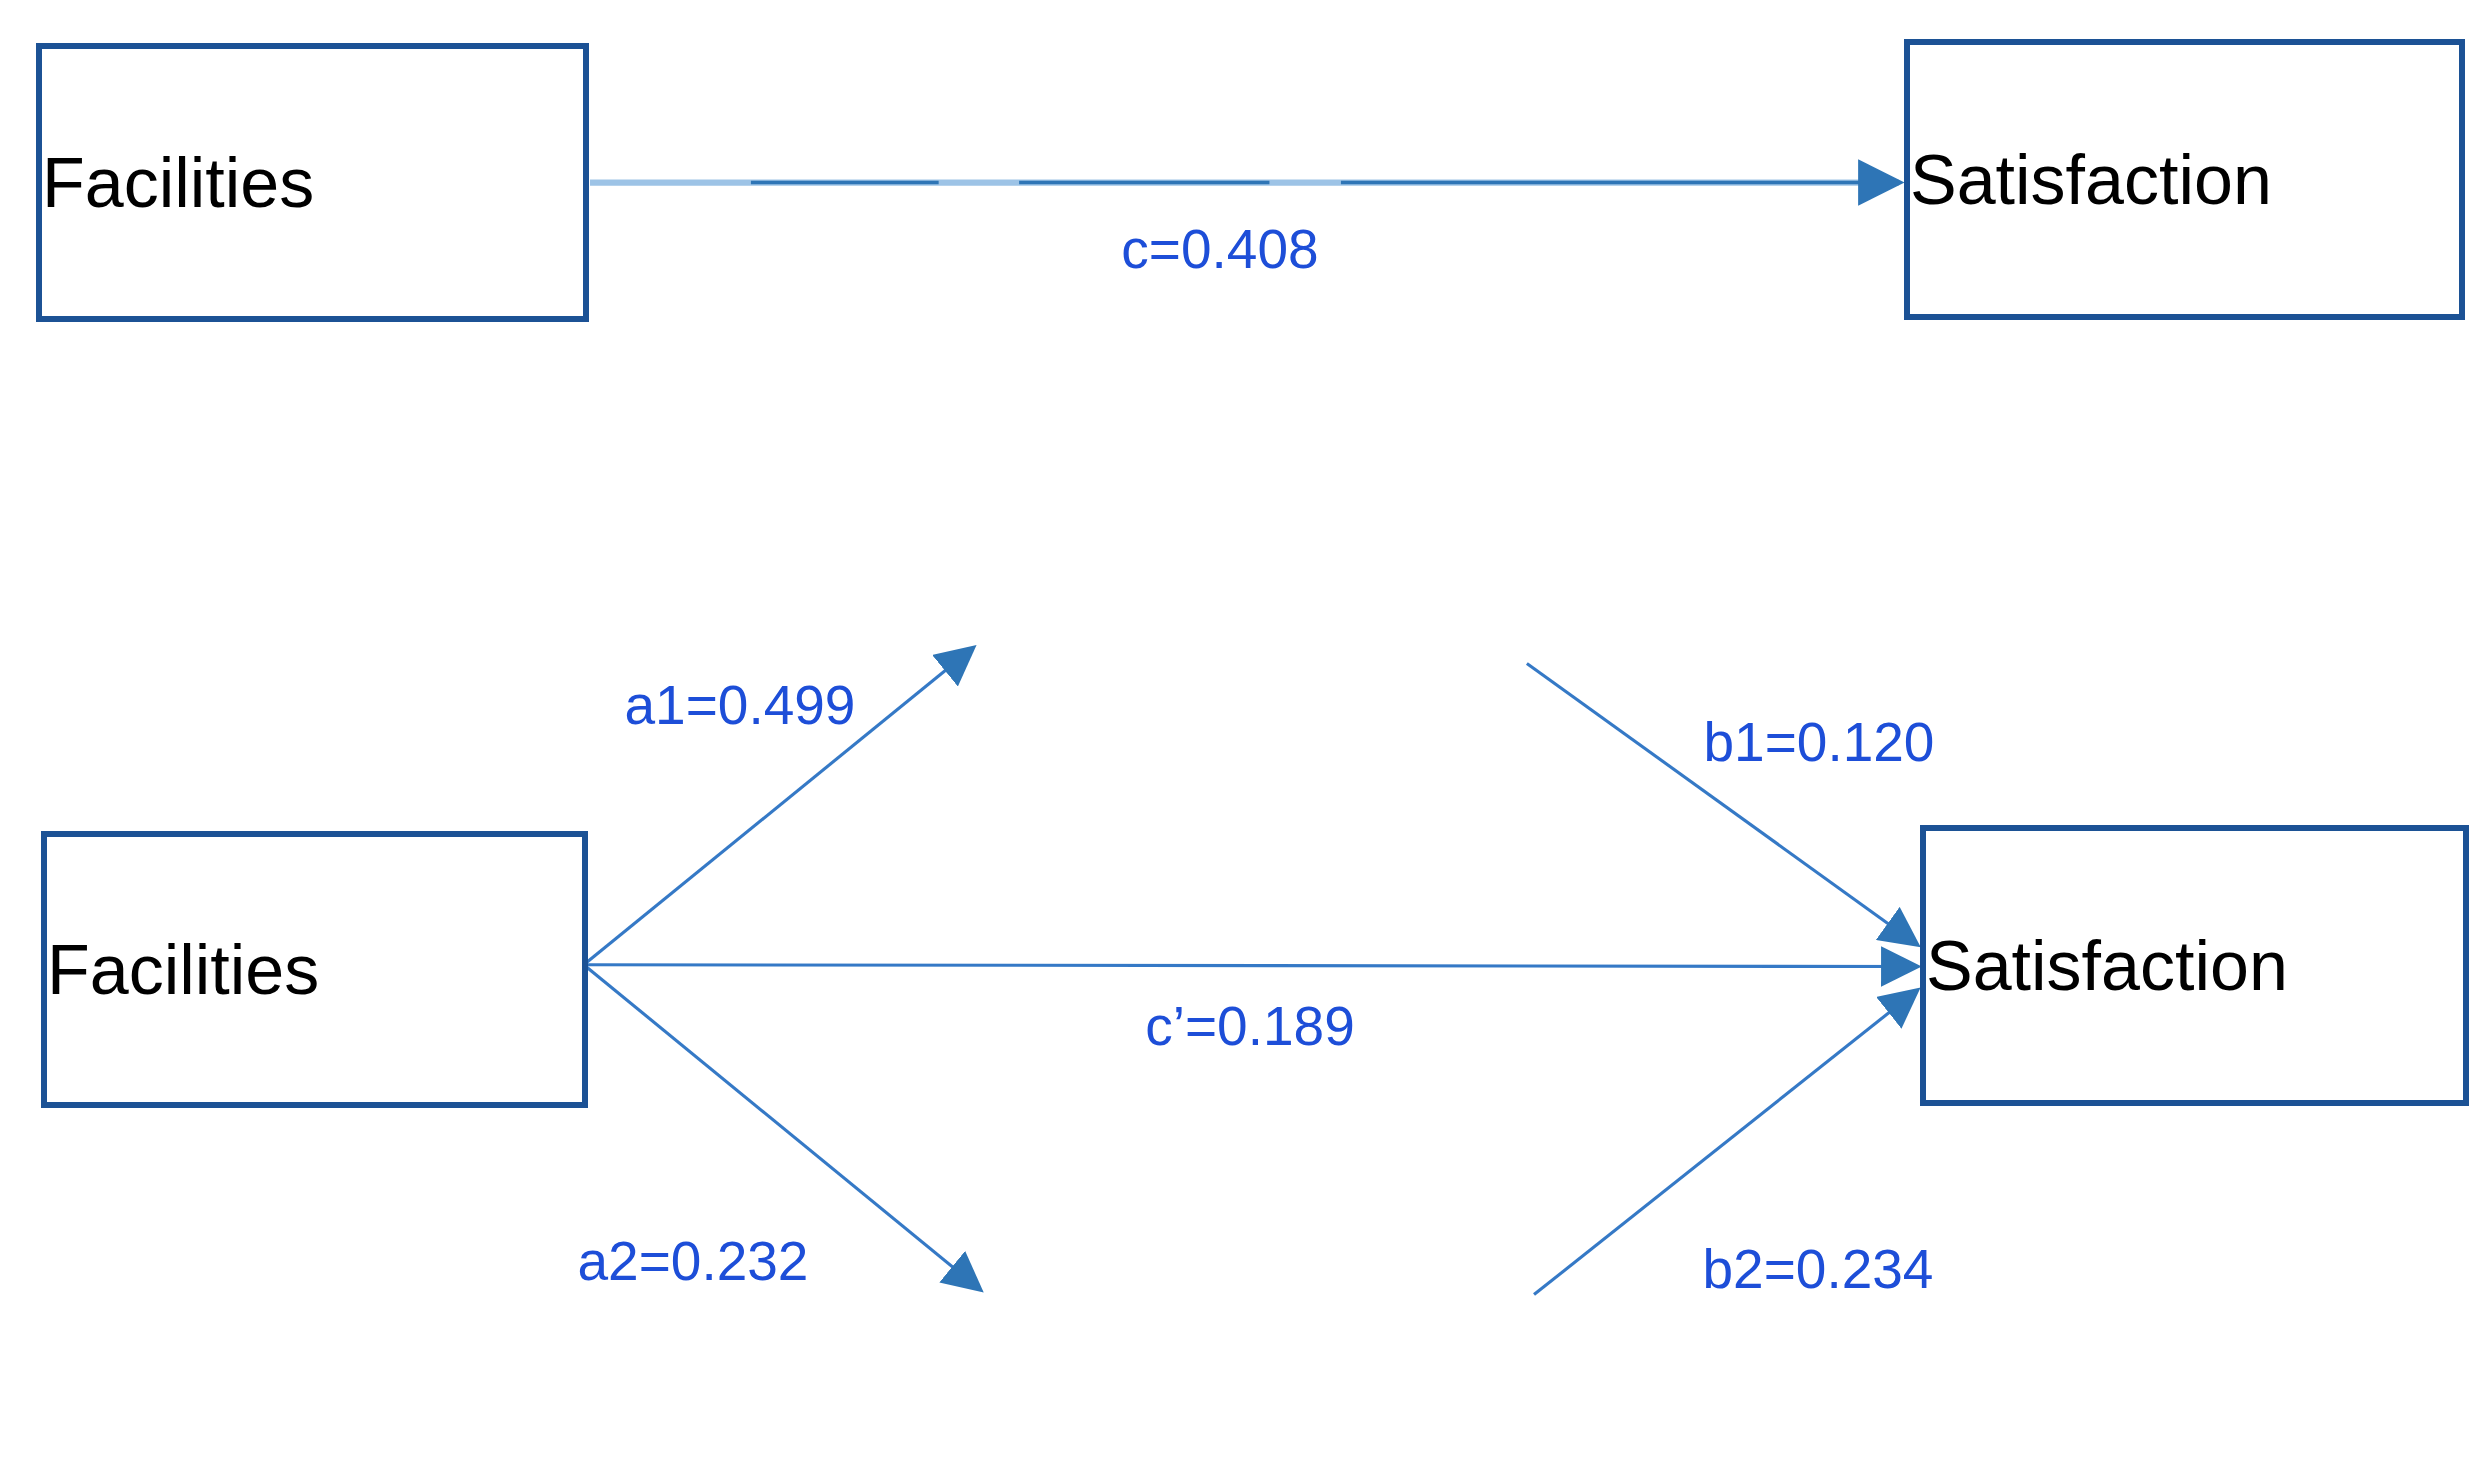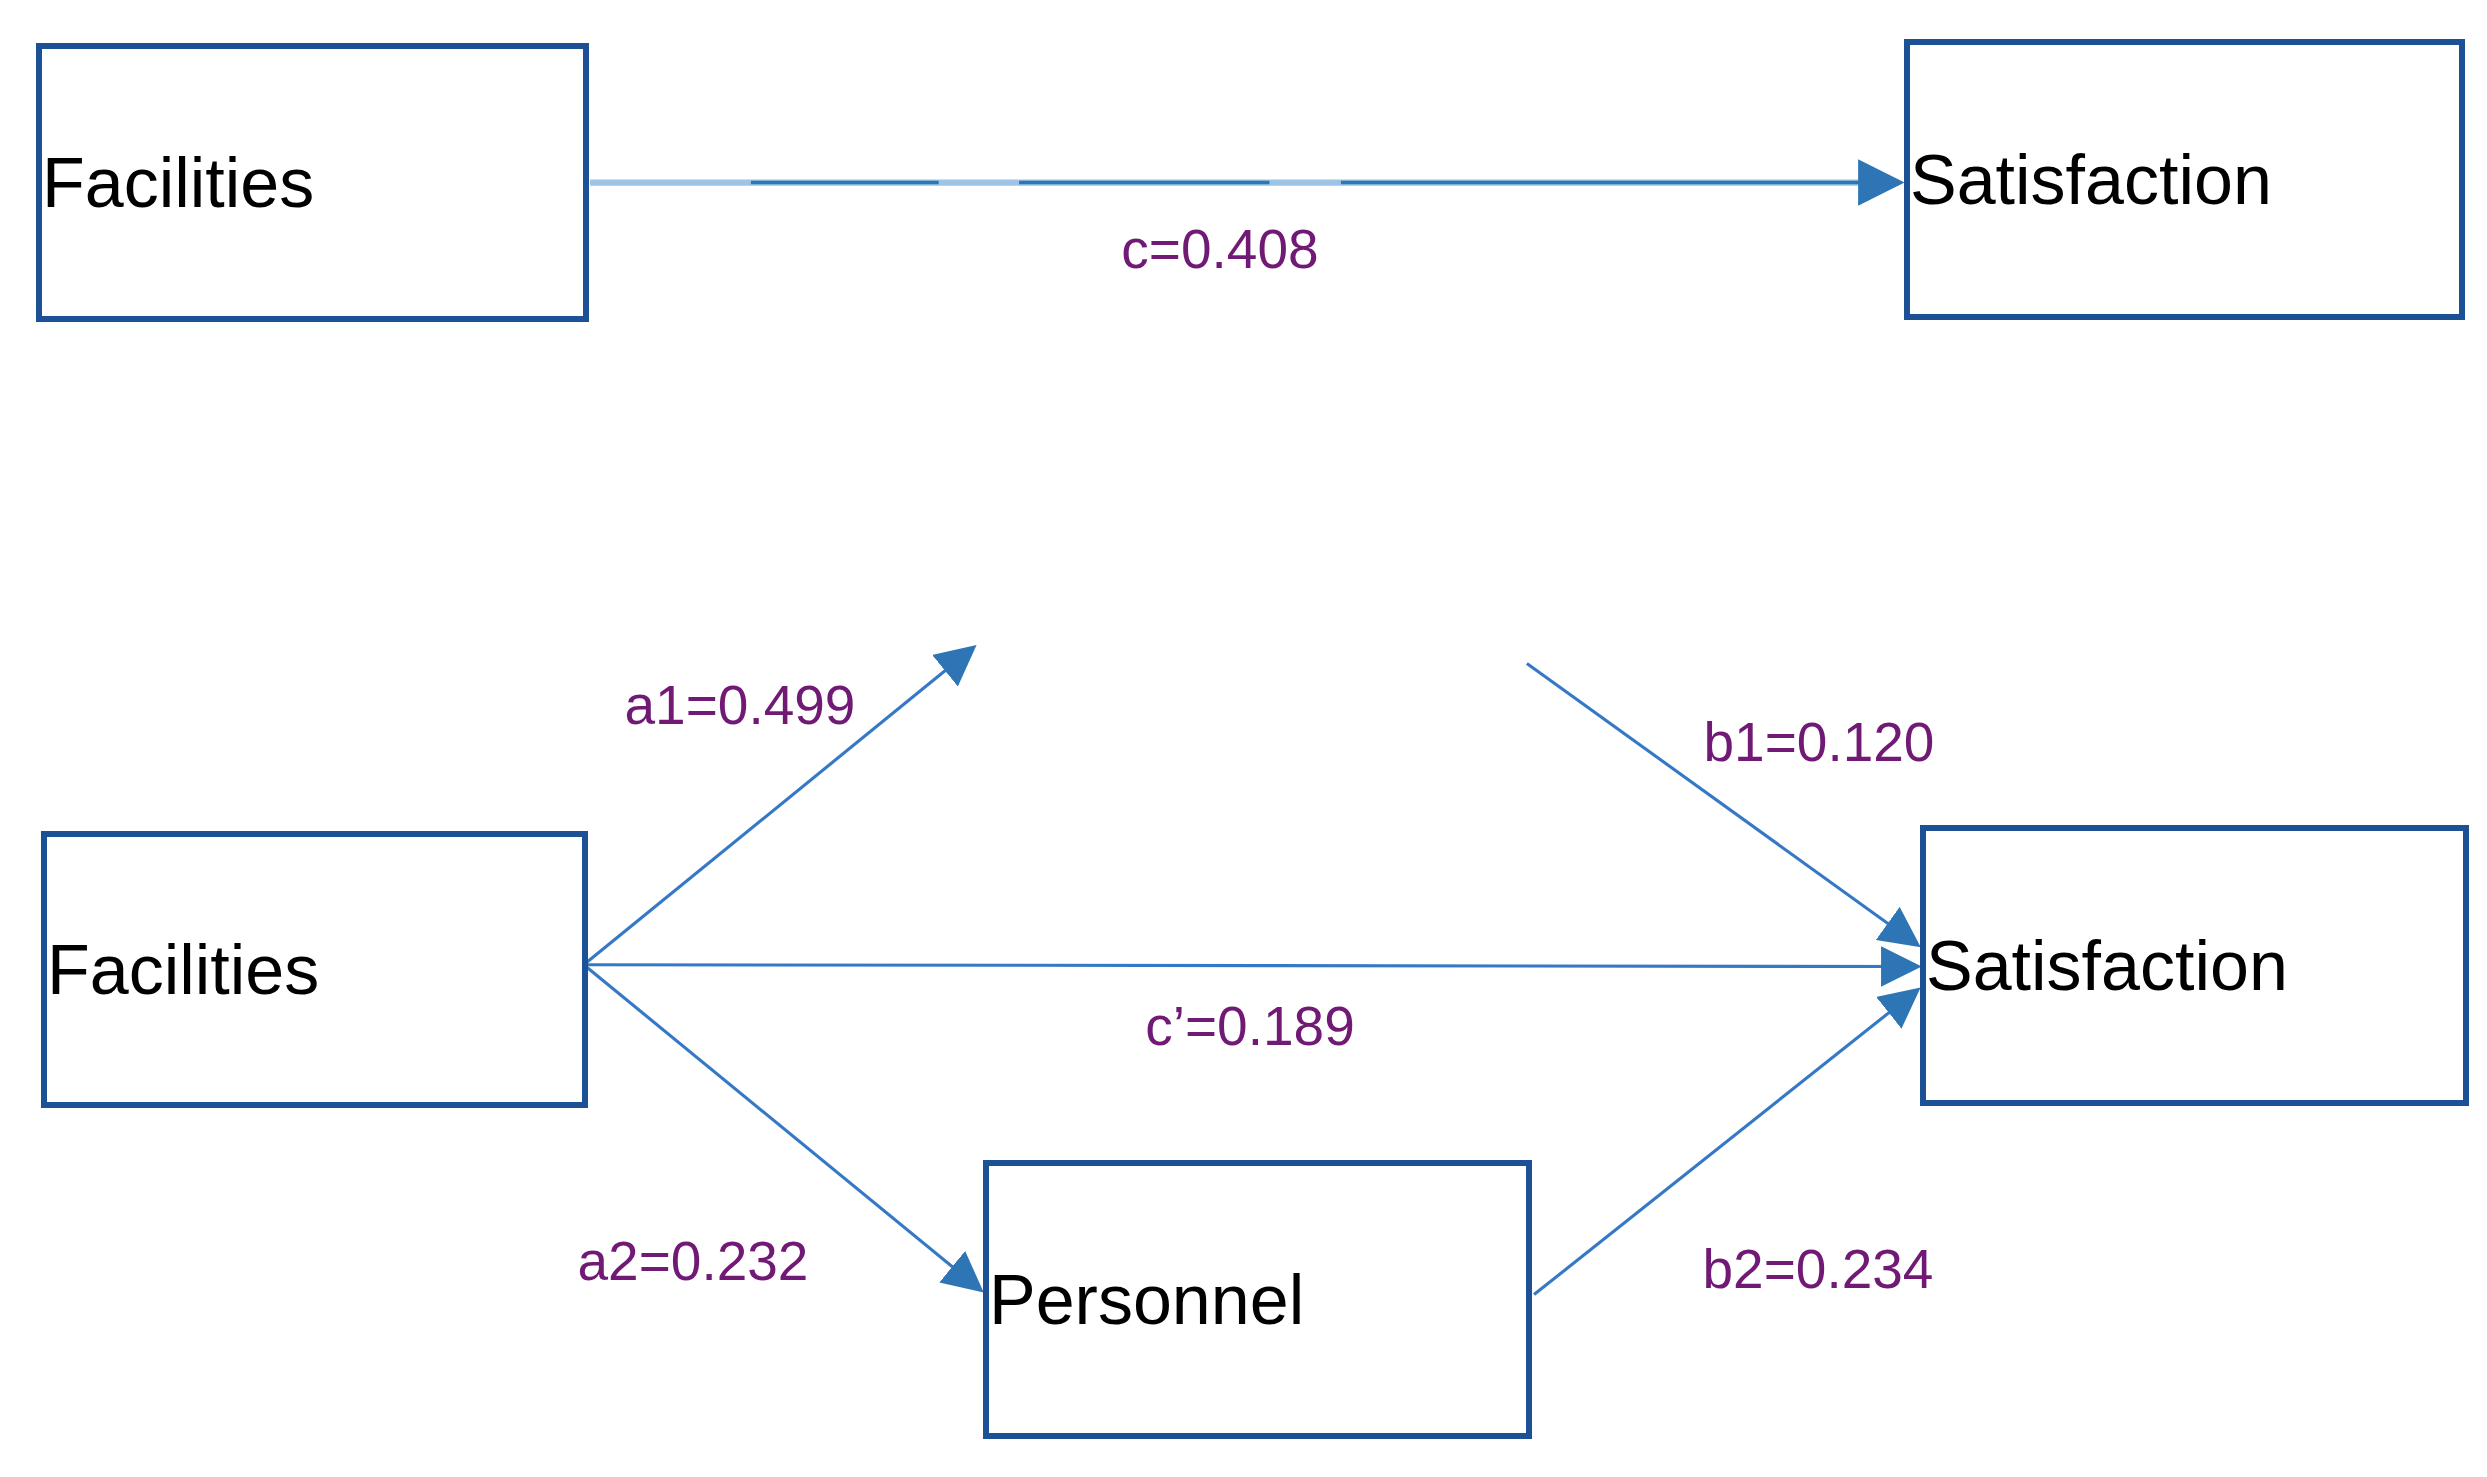--- a/index.html
+++ b/index.html
@@ -31,21 +31,21 @@
   }
   .node-label {
     color: #000000;
     font-size: 70px;
     line-height: 1;
     white-space: nowrap;
   }
   .path-label {
     position: absolute;
     transform: translate(-50%, -50%);
-    color: #701a75;
+    color: #1d4ed8;
     font-size: 55px;
     line-height: 1;
     white-space: nowrap;
   }
   
   .box-top-facilities      { left: 36px;   top: 43px;  width: 553px; height: 279px; }
   .box-top-satisfaction    { left: 1904px; top: 39px;  width: 561px; height: 281px; }
   .box-bottom-facilities   { left: 41px;   top: 831px; width: 547px; height: 277px; }
   .box-organization        { left: 976px; top: 505px; width: 549px; height: 279px; }
   .box-personnel           { left: 983px; top: 1160px; width: 549px; height: 279px; }
@@ -83,23 +83,20 @@
   <div class="node-box box-top-facilities">
     <span class="node-label">Facilities</span>
   </div>
   <div class="node-box box-top-satisfaction">
     <span class="node-label">Satisfaction</span>
   </div>
 
   <div class="node-box box-bottom-facilities">
     <span class="node-label">Facilities</span>
   </div>
-  <div class="node-box box-personnel">
-    <span class="node-label">Personnel</span>
-  </div>
   <div class="node-box box-bottom-satisfaction">
     <span class="node-label">Satisfaction</span>
   </div>
 
   <div class="path-label label-c">c=0.408</div>
   <div class="path-label label-a1">a1=0.499</div>
   <div class="path-label label-a2">a2=0.232</div>
   <div class="path-label label-b1">b1=0.120</div>
   <div class="path-label label-b2">b2=0.234</div>
   <div class="path-label label-c-prime">c’=0.189</div>

